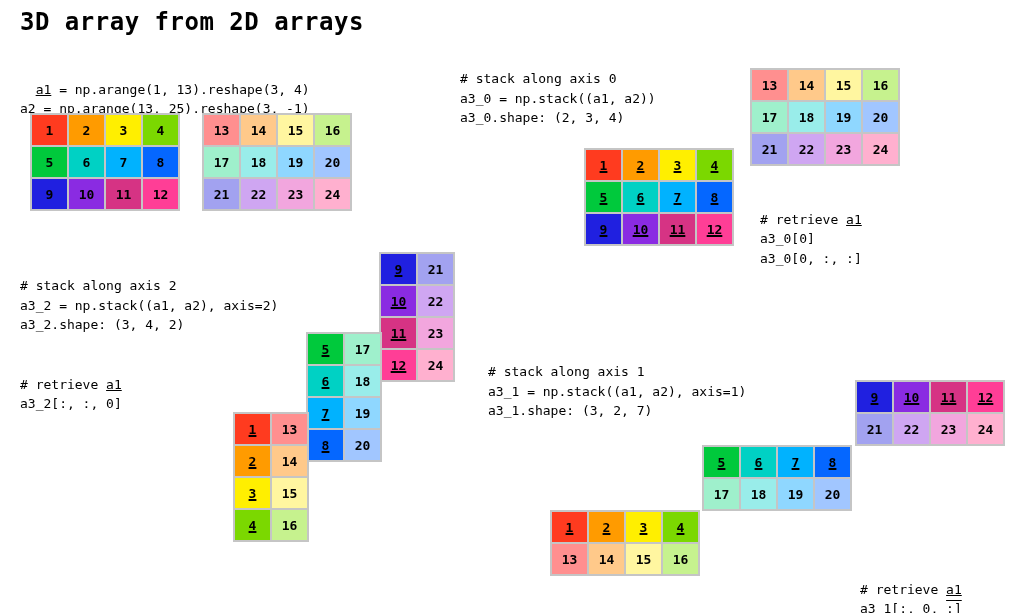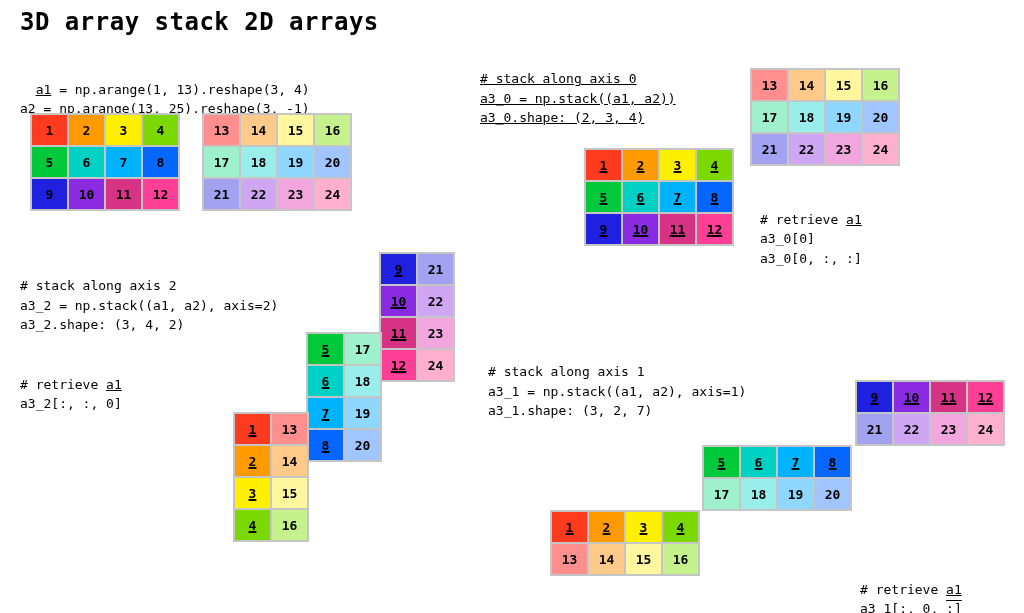--- a/index.html
+++ b/index.html
@@ -45,21 +45,21 @@
     justify-content: center;
     font-weight: 700;
     font-size: 13px;
     color: #000;
   }
   .cell.u span { text-decoration: underline; text-underline-offset: 2px; }
 </style>
 </head>
 <body>
 
-<h1 style="left:20px; top:8px;">3D array stack 2D arrays</h1>
+<h1 style="left:20px; top:8px;">3D array from 2D arrays</h1>
 
 <div class="code" style="left:20px; top:60px;">
   <span class="u">a1</span> = np.arange(1, 13).reshape(3, 4)
 a2 = np.arange(13, 25).reshape(3, -1)
 </div>
 
 <div class="grid" id="grid-a1" style="left:30px; top:113px; grid-template-columns:repeat(4,35px); grid-template-rows:repeat(3,30px);">
     <div class="cell" style="background: rgb(255, 59, 31);">
       <span>1</span>
     </div>
@@ -130,21 +130,21 @@
       <span>22</span>
     </div>
     <div class="cell" style="background: rgb(242, 166, 222);">
       <span>23</span>
     </div>
     <div class="cell" style="background: rgb(255, 176, 207);">
       <span>24</span>
     </div>
   </div>
 
-<div class="code" style="left:480px; top:69px;text-decoration:underline;"># stack along axis 0
+<div class="code" style="left:460px; top:69px;"># stack along axis 0
 a3_0 = np.stack((a1, a2))
 a3_0.shape: (2, 3, 4)</div>
 
 <div class="grid" id="grid-ax0-back" style="left:750px; top:68px; grid-template-columns:repeat(4,35px); grid-template-rows:repeat(3,30px);">
     <div class="cell" style="background: rgb(255, 143, 143);">
       <span>13</span>
     </div>
     <div class="cell" style="background: rgb(255, 201, 138);">
       <span>14</span>
     </div>

